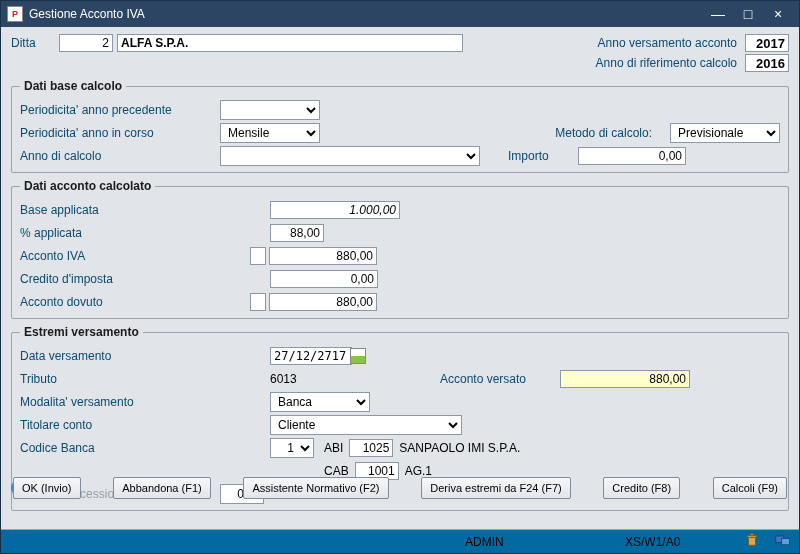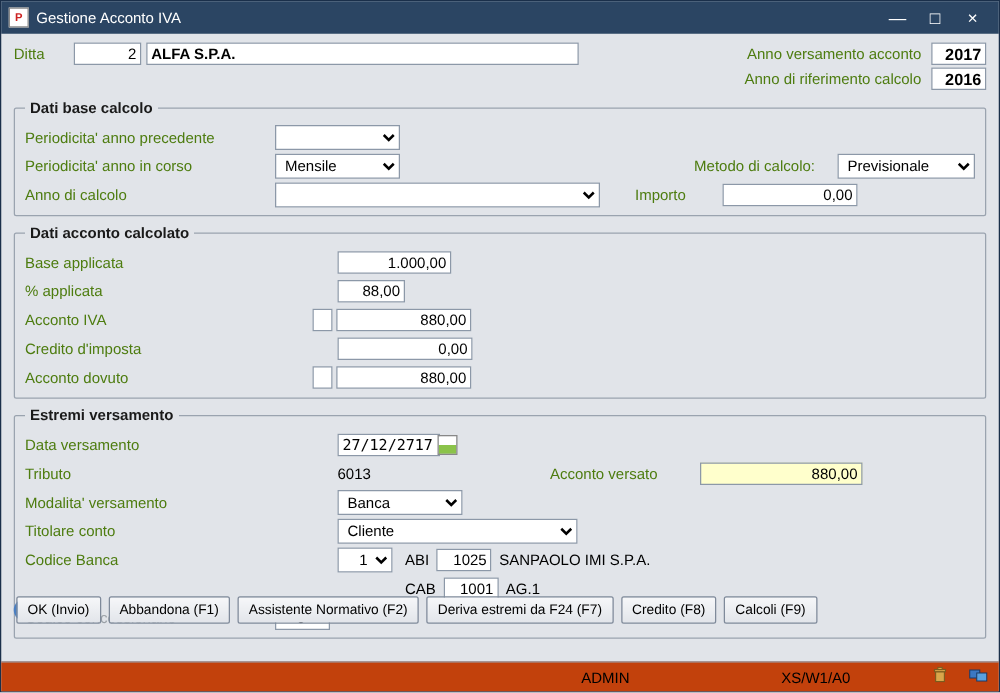--- a/index.html
+++ b/index.html
@@ -4,32 +4,32 @@
 <style>
   * { box-sizing: border-box; font-family: Arial, sans-serif; font-size: 12px; }
   body { margin: 0; padding: 0; background: #fff; }
   .window { width: 800px; height: 554px; background: #e1e4e9; border: 1px solid #1a2f4a; display: flex; flex-direction: column; }
   .titlebar { height: 26px; background: #2b4563; color: #fff; display: flex; align-items: center; padding: 0 6px; }
   .titlebar .app-icon { width: 16px; height: 16px; background: #fff; border: 1px solid #888; margin-right: 6px; display:flex; align-items:center; justify-content:center; font-size:9px; color:#c22; font-weight:bold;}
   .titlebar .title { flex: 1; font-size: 12px; }
   .titlebar .win-btn { width: 30px; text-align:center; font-size: 14px; cursor: pointer; }
   .body { flex: 1; padding: 6px 10px 0 10px; position: relative; }
   .row { display: flex; align-items: center; margin-bottom: 2px; min-height: 20px; }
-  .label { color: #4d7c0f; }
+  .label { color: #0c4a6e; }
   .bold { font-weight: bold; }
   input, select { border: 1px solid #8c98a8; background: #fff; height: 18px; padding: 1px 3px; font-size: 12px; }
   input.num { text-align: right; }
   fieldset { border: 1px solid #9aa3af; border-radius: 2px; margin: 6px 0 4px 0; padding: 6px 8px 4px 8px; }
   legend { font-weight: bold; font-size: 12px; color: #1a1a1a; padding: 0 4px; }
   .field-row { display: flex; align-items: center; min-height: 22px; margin-bottom: 1px;}
   .lbl-col { width: 200px; }
   .select-small { width: 100px; height: 20px; }
   .btn { height: 22px; background: linear-gradient(#f6f7f9,#e2e5ea); border: 1px solid #7f8a9a; border-radius: 2px; padding: 0 8px; cursor: pointer; font-size: 11px; }
-  .bottom-buttons { position: absolute; bottom: 30px; left: 0; right: 0; display:flex; justify-content:flex-start; gap:6px; padding: 0 12px;}
-  .statusbar { height: 24px; border-top: 1px solid #9aa3af; background: #c2410c; display: flex; align-items: center; padding: 0 8px; gap: 10px; margin-top:auto;}
+  .bottom-buttons { position: absolute; bottom: 30px; left: 0; right: 0; display:flex; justify-content:space-between; gap:6px; padding: 0 12px;}
+  .statusbar { height: 24px; border-top: 1px solid #9aa3af; background: #0369a1; display: flex; align-items: center; padding: 0 8px; gap: 10px; margin-top:auto;}
   .statusbar .spacer { flex:1; }
   .date-calendar { width:16px; height:16px; display:inline-block; border:1px solid #888; background:linear-gradient(#fff 50%, #8bc34a 50%); margin-left:-2px; vertical-align:middle;}
   .small-checkbox { width:16px; height:18px; border:1px solid #8c98a8; background:#fff; display:inline-block; margin-right:3px;}
   .highlight-input { background:#ffffcc !important; }
   .help-icon { width:18px; height:18px; border-radius:50%; background:#4a7fc2; color:#fff; display:flex; align-items:center; justify-content:center; font-weight:bold; font-size:12px; position:absolute; bottom:32px; left:10px; cursor:pointer;}
   .disabled-label { color:#9aa0a6; }
   .icon-trash { width:14px; height:14px; display:inline-block; }
   .icon-screens { width:16px; height:14px; display:inline-block; }
 </style>
 </head>
@@ -85,21 +85,21 @@
         <span class="label" style="width:70px;">Importo</span>
         <input class="num" style="width: 108px;" value="0,00">
       </div>
     </fieldset>
 
     <fieldset>
       <legend>Dati acconto calcolato</legend>
       <div class="field-row">
         <span class="lbl-col label">Base applicata</span>
         <div style="width:50px;"></div>
-        <input class="num" style="width: 91px;" value="1.000,00">
+        <input class="num" style="width: 130px; font-style: italic;" value="1.000,00">
       </div>
       <div class="field-row">
         <span class="lbl-col label">% applicata</span>
         <div style="width:50px;"></div>
         <input class="num" style="width: 54px; text-align: right;" value="88,00">
       </div>
       <div class="field-row">
         <span class="lbl-col label">Acconto IVA</span>
         <div style="width:30px;"></div>
         <span class="small-checkbox"></span>

